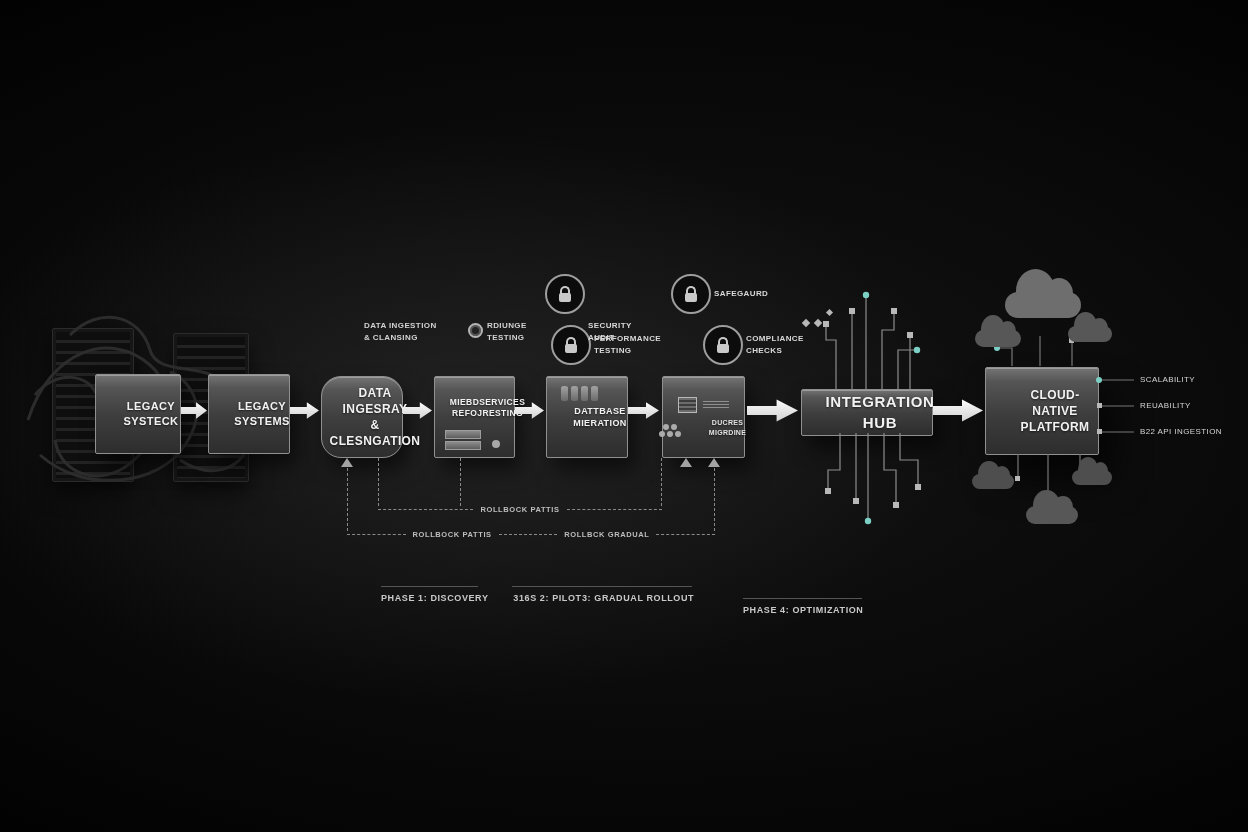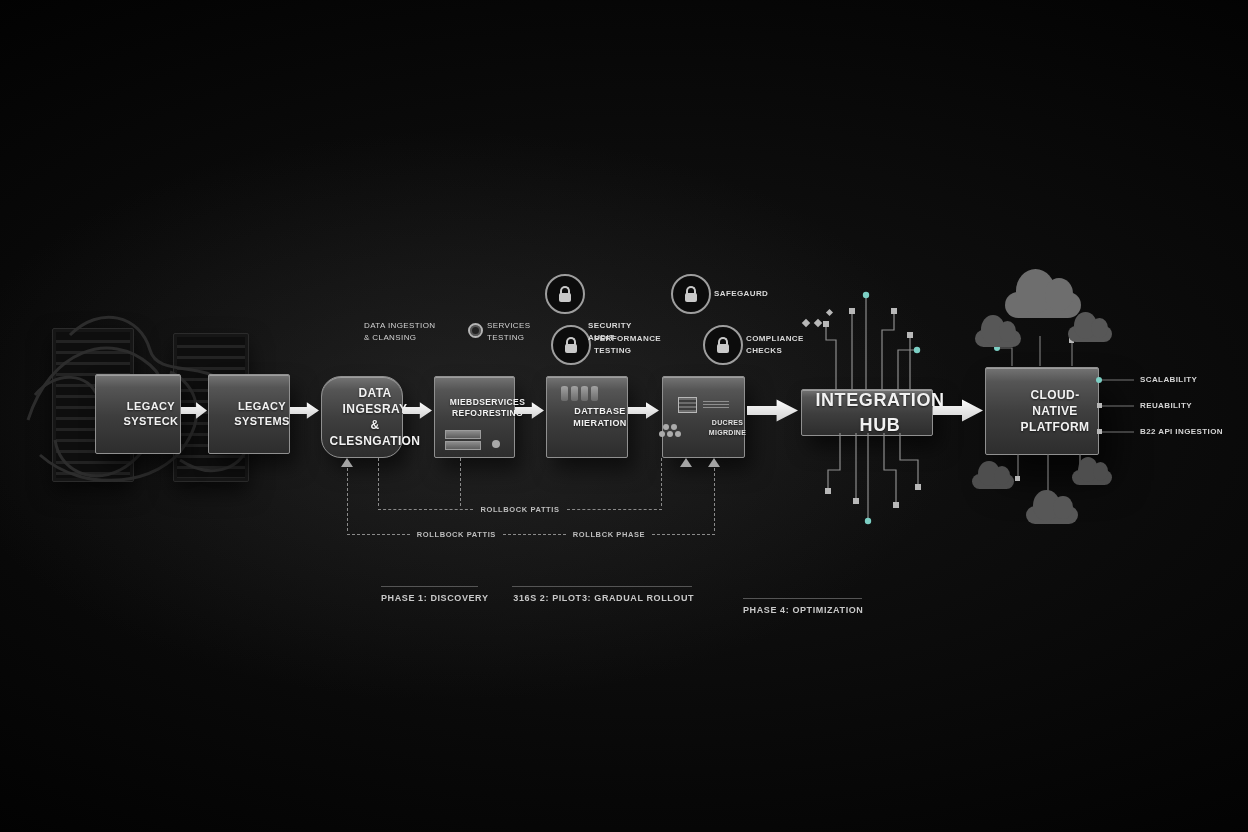--- a/index.html
+++ b/index.html
@@ -31,21 +31,21 @@
     display:flex;align-items:center;justify-content:center;text-align:center;
     color:#f2f2f2;font-weight:bold;letter-spacing:.4px;
   }
   .fbox .fl{white-space:pre-line;line-height:1.35;text-shadow:0 1px 2px rgba(0,0,0,.6);margin-left:26px;}
   .b1{left:95px;top:374px;width:84px;height:78px;font-size:11px;}
   .b2{left:208px;top:374px;width:80px;height:78px;font-size:11px;}
   .b3{left:321px;top:376px;width:80px;height:80px;font-size:12px;border-radius:20px;}
   .b4{left:434px;top:376px;width:79px;height:80px;font-size:8.5px;}
   .b5{left:546px;top:376px;width:80px;height:80px;font-size:9px;}
   .b6{left:662px;top:376px;width:81px;height:80px;font-size:7px;flex-direction:column;gap:5px;}
-  .b7{left:801px;top:389px;width:130px;height:45px;font-size:18px;letter-spacing:.6px;}
+  .b7{left:801px;top:389px;width:130px;height:45px;font-size:15px;letter-spacing:.6px;}
   .b8{left:985px;top:367px;width:112px;height:86px;font-size:12px;box-shadow:inset 0 1px 0 rgba(255,255,255,.3),14px 26px 34px rgba(0,0,0,.65);}
   .bar{position:absolute;height:7px;background:linear-gradient(180deg,#8c8c8c,#5d5d5d);border:1px solid #9c9c9c;}
   .b4 .bar.r1{left:10px;bottom:18px;width:34px;}
   .b4 .bar.r2{left:10px;bottom:7px;width:34px;}
   .dotled{position:absolute;width:8px;height:8px;border-radius:50%;background:#a8a8a8;right:14px;bottom:9px;}
   .cylrow{position:absolute;top:9px;left:14px;display:flex;gap:3px;}
   .cyl{width:7px;height:15px;background:linear-gradient(180deg,#a3a3a3,#6a6a6a);border-radius:3px/2px;}
   .rowline{display:flex;align-items:center;gap:6px;}
   .list-icon{width:17px;height:14px;border:1px solid #b8b8b8;background:repeating-linear-gradient(180deg,#6b6b6b 0 2px,#3c3c3c 2px 4px);}
   .fineline{width:26px;height:9px;background:repeating-linear-gradient(180deg,#8f8f8f 0 1px,transparent 1px 3px);}
@@ -61,21 +61,21 @@
   }
   .a1{left:181px;top:401px;width:26px;height:19px;}
   .a2{left:290px;top:401px;width:29px;height:19px;}
   .a3{left:403px;top:401px;width:29px;height:19px;}
   .a4{left:515px;top:401px;width:29px;height:19px;}
   .a5{left:628px;top:401px;width:31px;height:19px;}
   .a6{left:747px;top:398px;width:51px;height:25px;}
   .a7{left:933px;top:398px;width:50px;height:25px;}
 
   
-  .ann{position:absolute;color:#d2d2d2;font-size:8px;font-weight:normal;letter-spacing:.4px;line-height:1.5;}
+  .ann{position:absolute;color:#d2d2d2;font-size:8px;font-weight:bold;letter-spacing:.4px;line-height:1.5;}
   .ann1{left:364px;top:320px;width:74px;}
   .ann2{left:487px;top:320px;width:56px;}
   .gear-dot{position:absolute;left:468px;top:323px;width:11px;height:11px;border-radius:50%;
     border:2px solid #b5b5b5;background:#222;box-shadow:inset 0 0 0 2px #555;}
 
   
   .badge{position:absolute;width:36px;height:36px;border-radius:50%;border:2px solid #9e9e9e;
     background:#0c0c0c;display:flex;align-items:center;justify-content:center;}
   .lock{position:relative;width:12px;height:9px;background:#c9c9c9;border-radius:2px;margin-top:6px;}
   .lock::before{content:"";position:absolute;left:1px;top:-7px;width:10px;height:9px;box-sizing:border-box;
@@ -103,21 +103,21 @@
 
   
   .phase{position:absolute;border-top:1px solid #555;padding-top:6px;text-align:center;
     color:#c9c9c9;font-size:9px;font-weight:bold;letter-spacing:.6px;white-space:nowrap;}
   .p1{left:381px;top:586px;width:97px;}
   .p2{left:512px;top:586px;width:71px;}
   .p3{left:582px;top:586px;width:110px;}
   .p4{left:743px;top:586px;width:119px;margin-top:12px;}
 
   
-  .side-label{position:absolute;color:#d5d5d5;font-size:8px;font-weight:bold;letter-spacing:.4px;white-space:nowrap;text-align:center;}
+  .side-label{position:absolute;color:#d5d5d5;font-size:8px;font-weight:normal;letter-spacing:.4px;white-space:nowrap;text-align:center;}
   .sl1{left:1140px;top:375px;} .sl2{left:1140px;top:401px;} .sl3{left:1140px;top:427px;}
 
   
   .cloud{position:absolute;border-radius:60px;}
   .cloud::before,.cloud::after{content:"";position:absolute;background:inherit;border-radius:50%;}
   .cloud::before{width:52%;height:170%;left:14%;bottom:18%;}
   .cloud::after{width:38%;height:125%;right:10%;bottom:28%;}
   .c1{left:1005px;top:292px;width:76px;height:26px;background:#6e6e6e;}
   .c2{left:975px;top:330px;width:46px;height:17px;background:#575757;}
   .c3{left:1068px;top:326px;width:44px;height:16px;background:#575757;}
@@ -199,21 +199,21 @@
   <div class="arrow a2"></div>
   <div class="arrow a3"></div>
   <div class="arrow a4"></div>
   <div class="arrow a5"></div>
   <div class="arrow a6"></div>
   <div class="arrow a7"></div>
 
   <div class="ann ann1 pre">DATA INGESTION
 &amp; CLANSING</div>
   <span class="gear-dot"></span>
-  <div class="ann ann2 pre">SERVICES
+  <div class="ann ann2 pre">RDIUNGE
 TESTING</div>
 
   <div class="badge g1">
       <span class="lock"></span>
     </div>
   <div class="badge g2">
       <span class="lock"></span>
     </div>
   <div class="badge g3">
       <span class="lock"></span>
@@ -239,21 +239,21 @@
   <div class="tri-up t3"></div>
   <div class="rbrow rb1">
     <span class="dash"></span>
     <span class="rblab">ROLLBOCK PATTIS</span>
     <span class="dash"></span>
   </div>
   <div class="rbrow rb2">
     <span class="dash"></span>
     <span class="rblab">ROLLBOCK PATTIS</span>
     <span class="dash"></span>
-    <span class="rblab">ROLLBCK PHASE</span>
+    <span class="rblab">ROLLBCK GRADUAL</span>
     <span class="dash"></span>
   </div>
 
   <div class="phase p1">PHASE 1: DISCOVERY</div>
   <div class="phase p2">316S 2: PILOT</div>
   <div class="phase p3">3: GRADUAL ROLLOUT</div>
   <div class="phase p4">PHASE 4: OPTIMIZATION</div>
 
   <svg class="layer" width="1248" height="832">
     <g fill="none" stroke="#8d8d8d" stroke-width="1.2">

